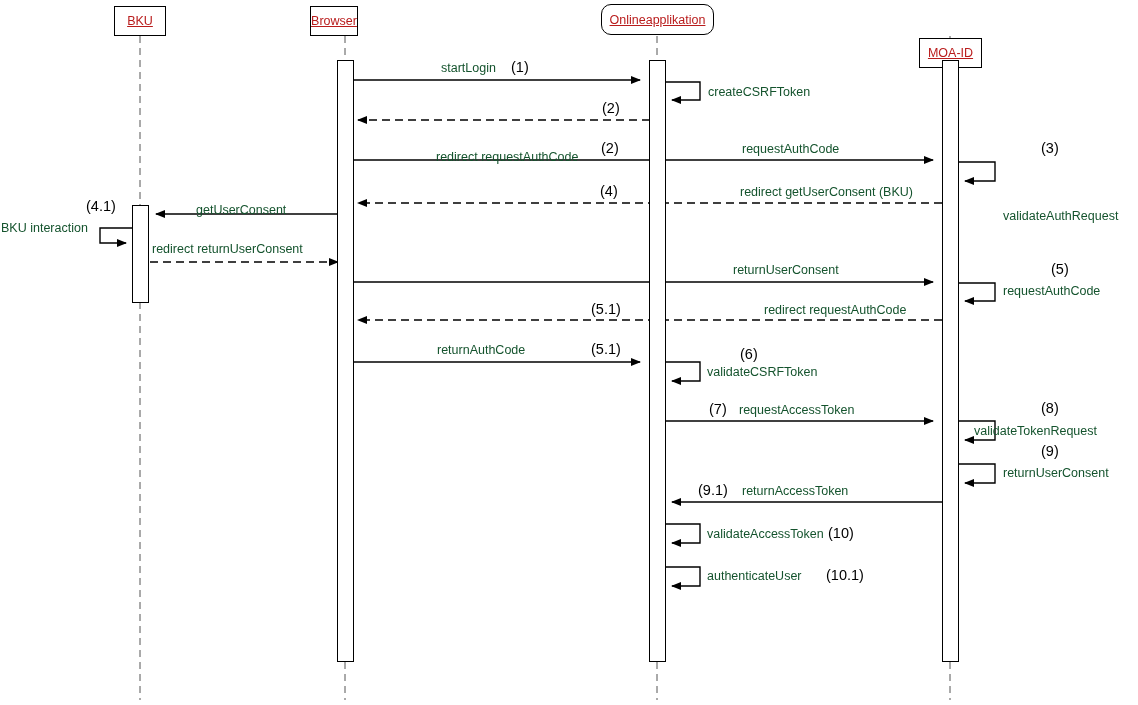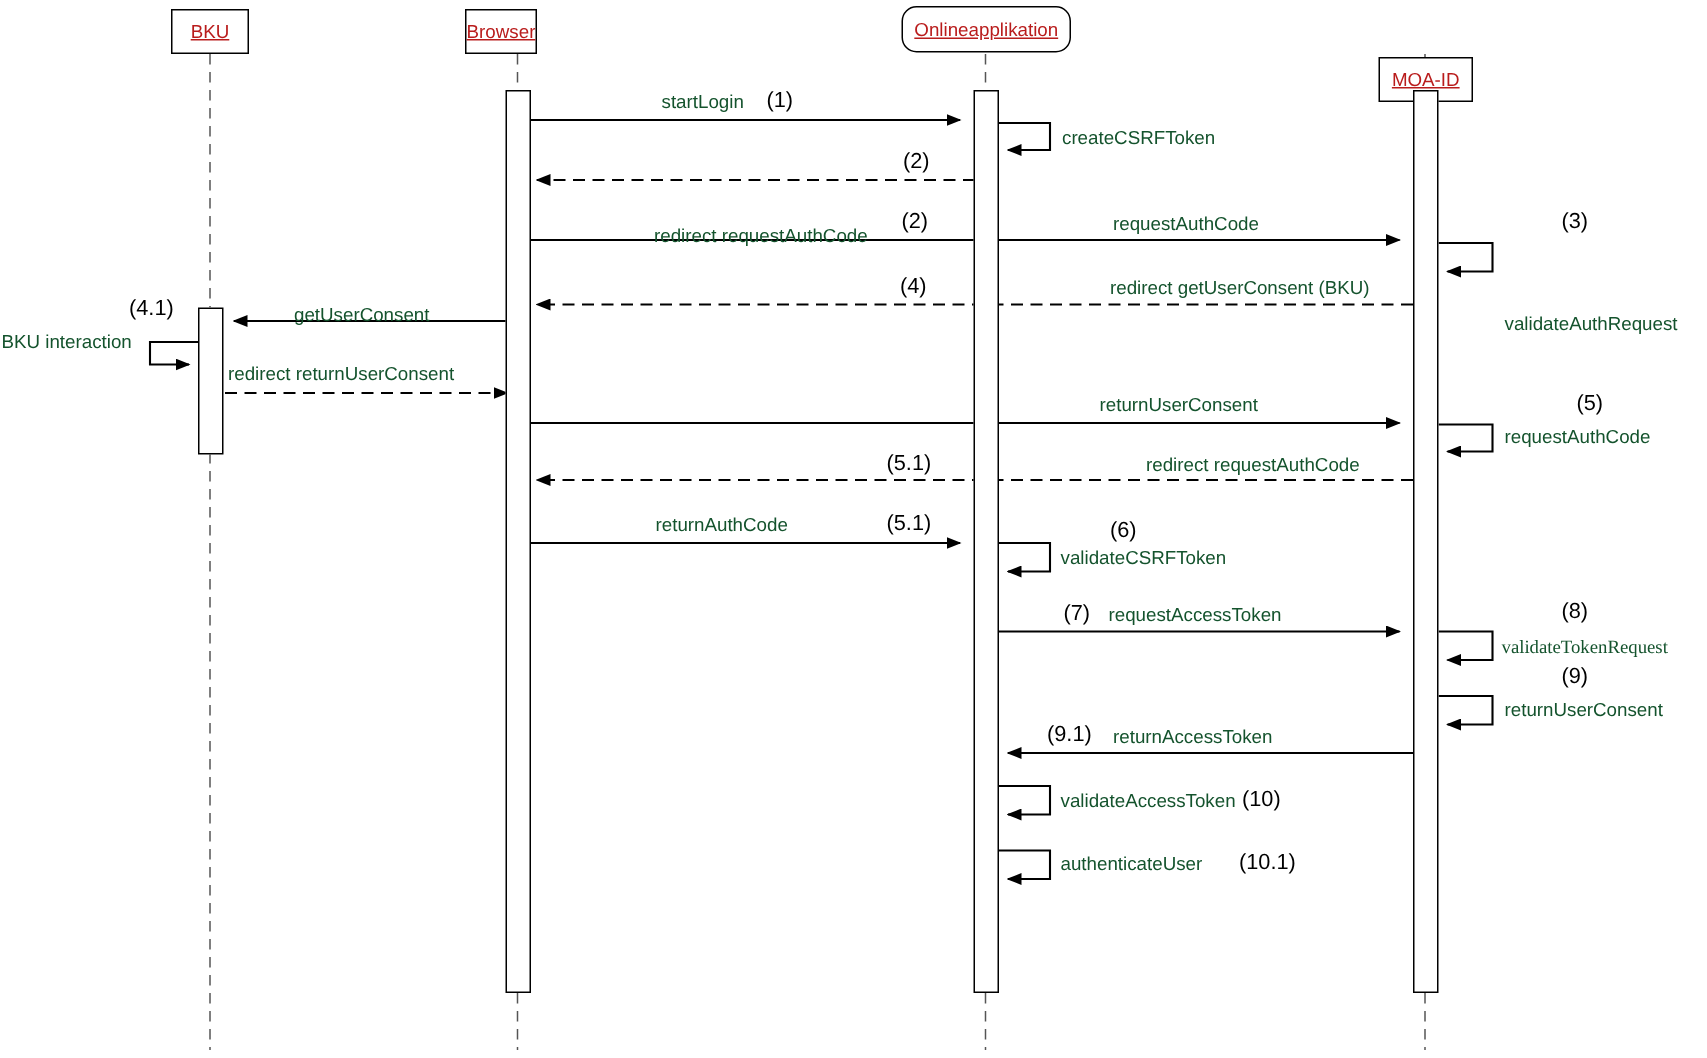--- a/index.html
+++ b/index.html
@@ -174,21 +174,21 @@
   <div class="msg-label" style="left:437px; top:343px;">returnAuthCode</div>
   <div class="num-label" style="left:591px; top:341px;">(5.1)</div>
 
   <div class="num-label" style="left:740px; top:346px;">(6)</div>
   <div class="msg-label" style="left:707px; top:365px;">validateCSRFToken</div>
 
   <div class="num-label" style="left:709px; top:401px;">(7)</div>
   <div class="msg-label" style="left:739px; top:403px;">requestAccessToken</div>
 
   <div class="num-label" style="left:1041px; top:400px;">(8)</div>
-  <div class="msg-label" style="left:1001px; top:424px;font-family:Liberation Serif, serif;">validateTokenRequest</div>
+  <div class="msg-label" style="left:974px; top:424px;">validateTokenRequest</div>
 
   <div class="num-label" style="left:1041px; top:443px;">(9)</div>
   <div class="msg-label" style="left:1003px; top:466px;">returnUserConsent</div>
 
   <div class="num-label" style="left:698px; top:482px;">(9.1)</div>
   <div class="msg-label" style="left:742px; top:484px;">returnAccessToken</div>
 
   <div class="msg-label" style="left:707px; top:527px;">validateAccessToken</div>
   <div class="num-label" style="left:828px; top:525px;">(10)</div>
 

